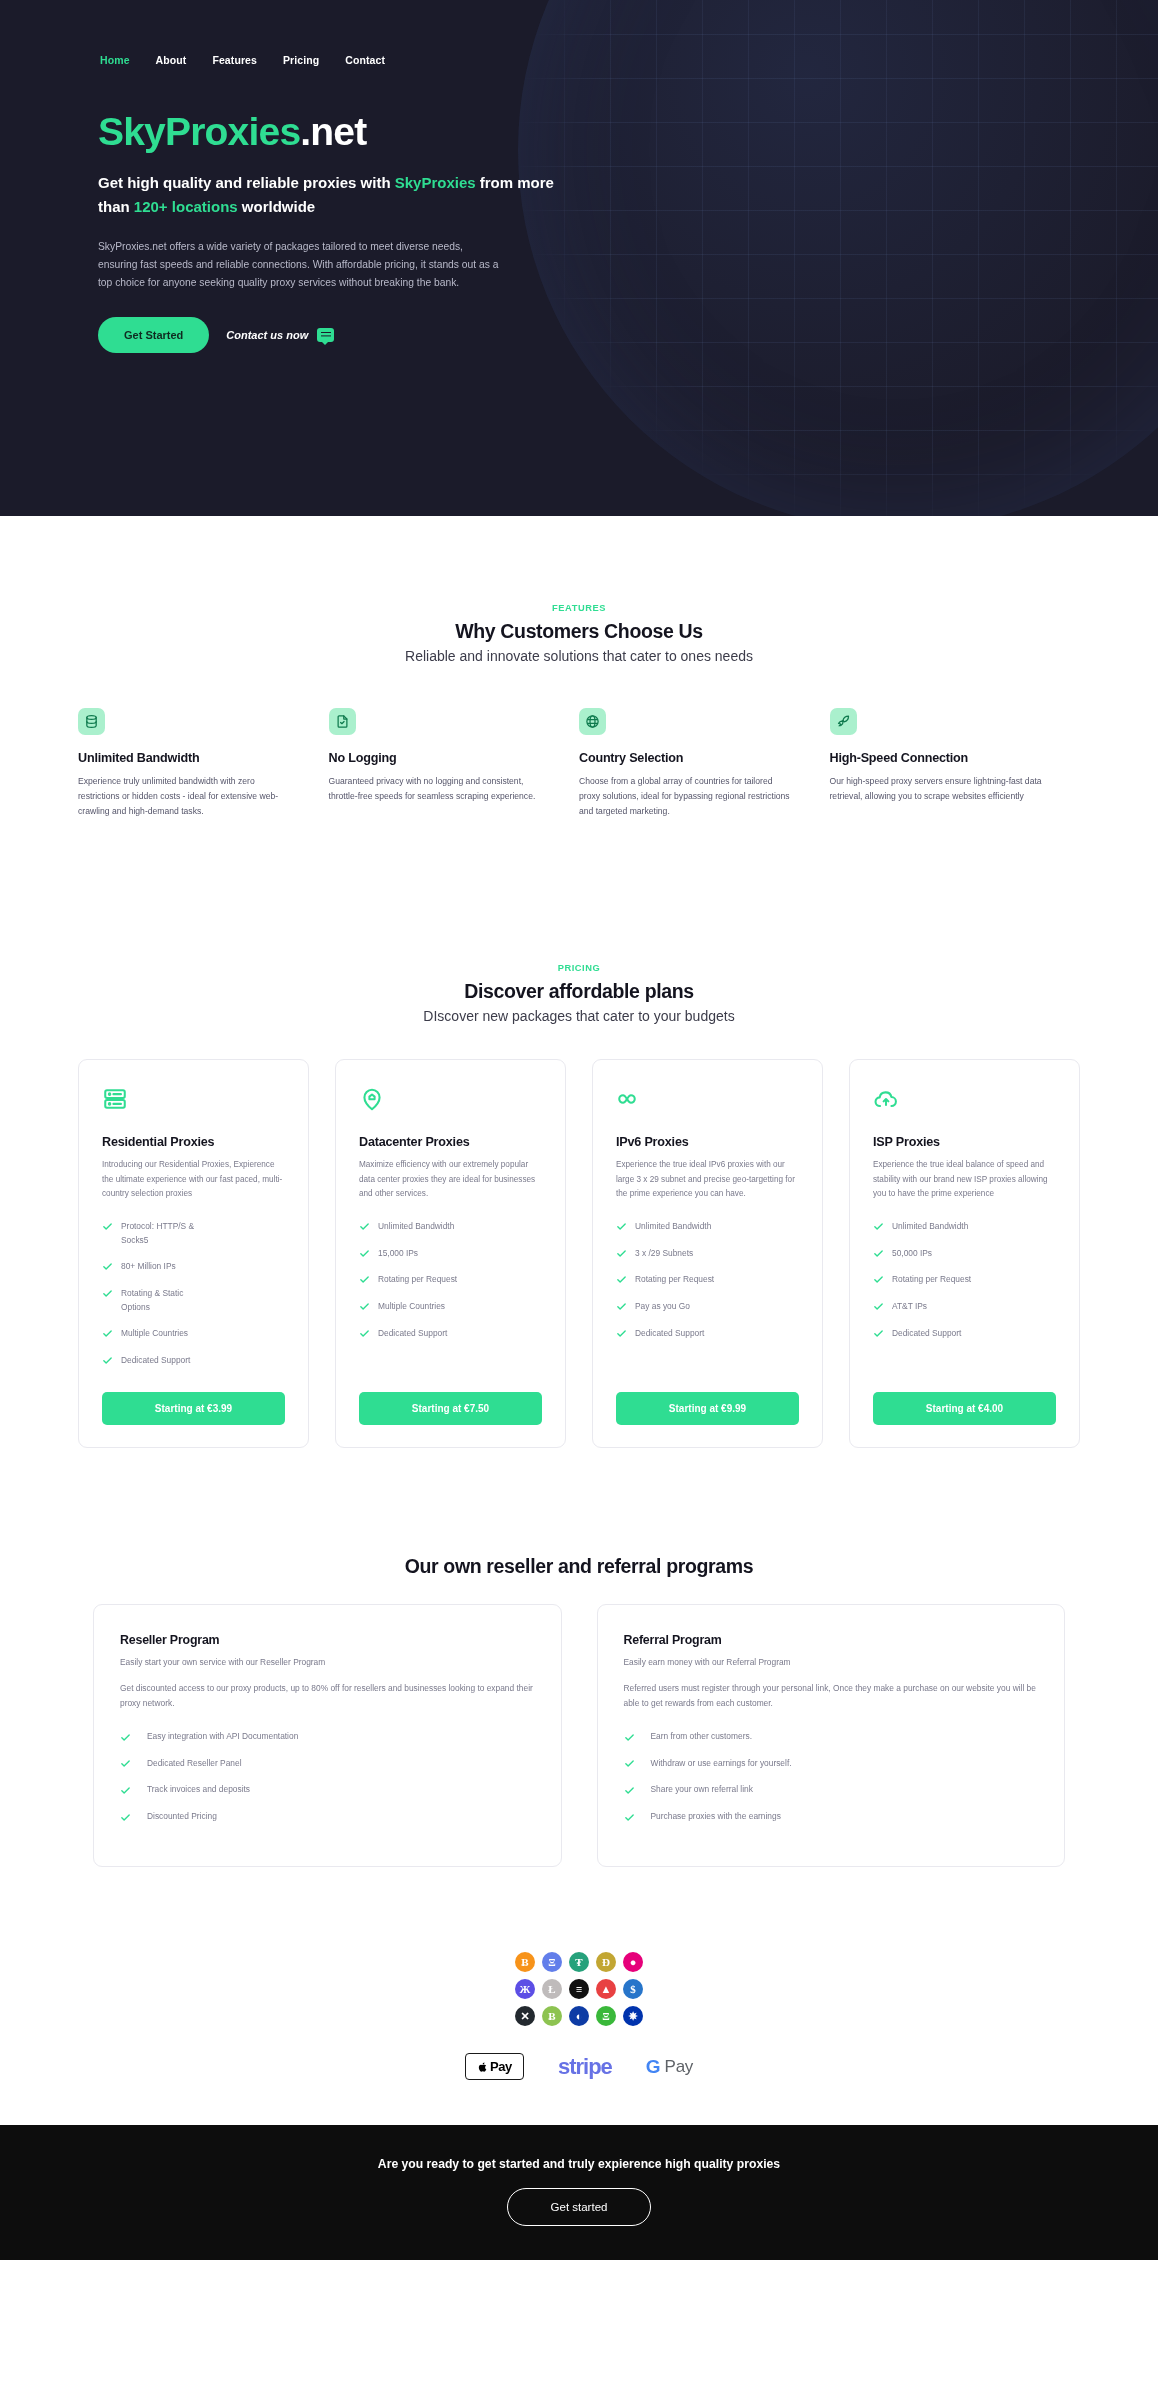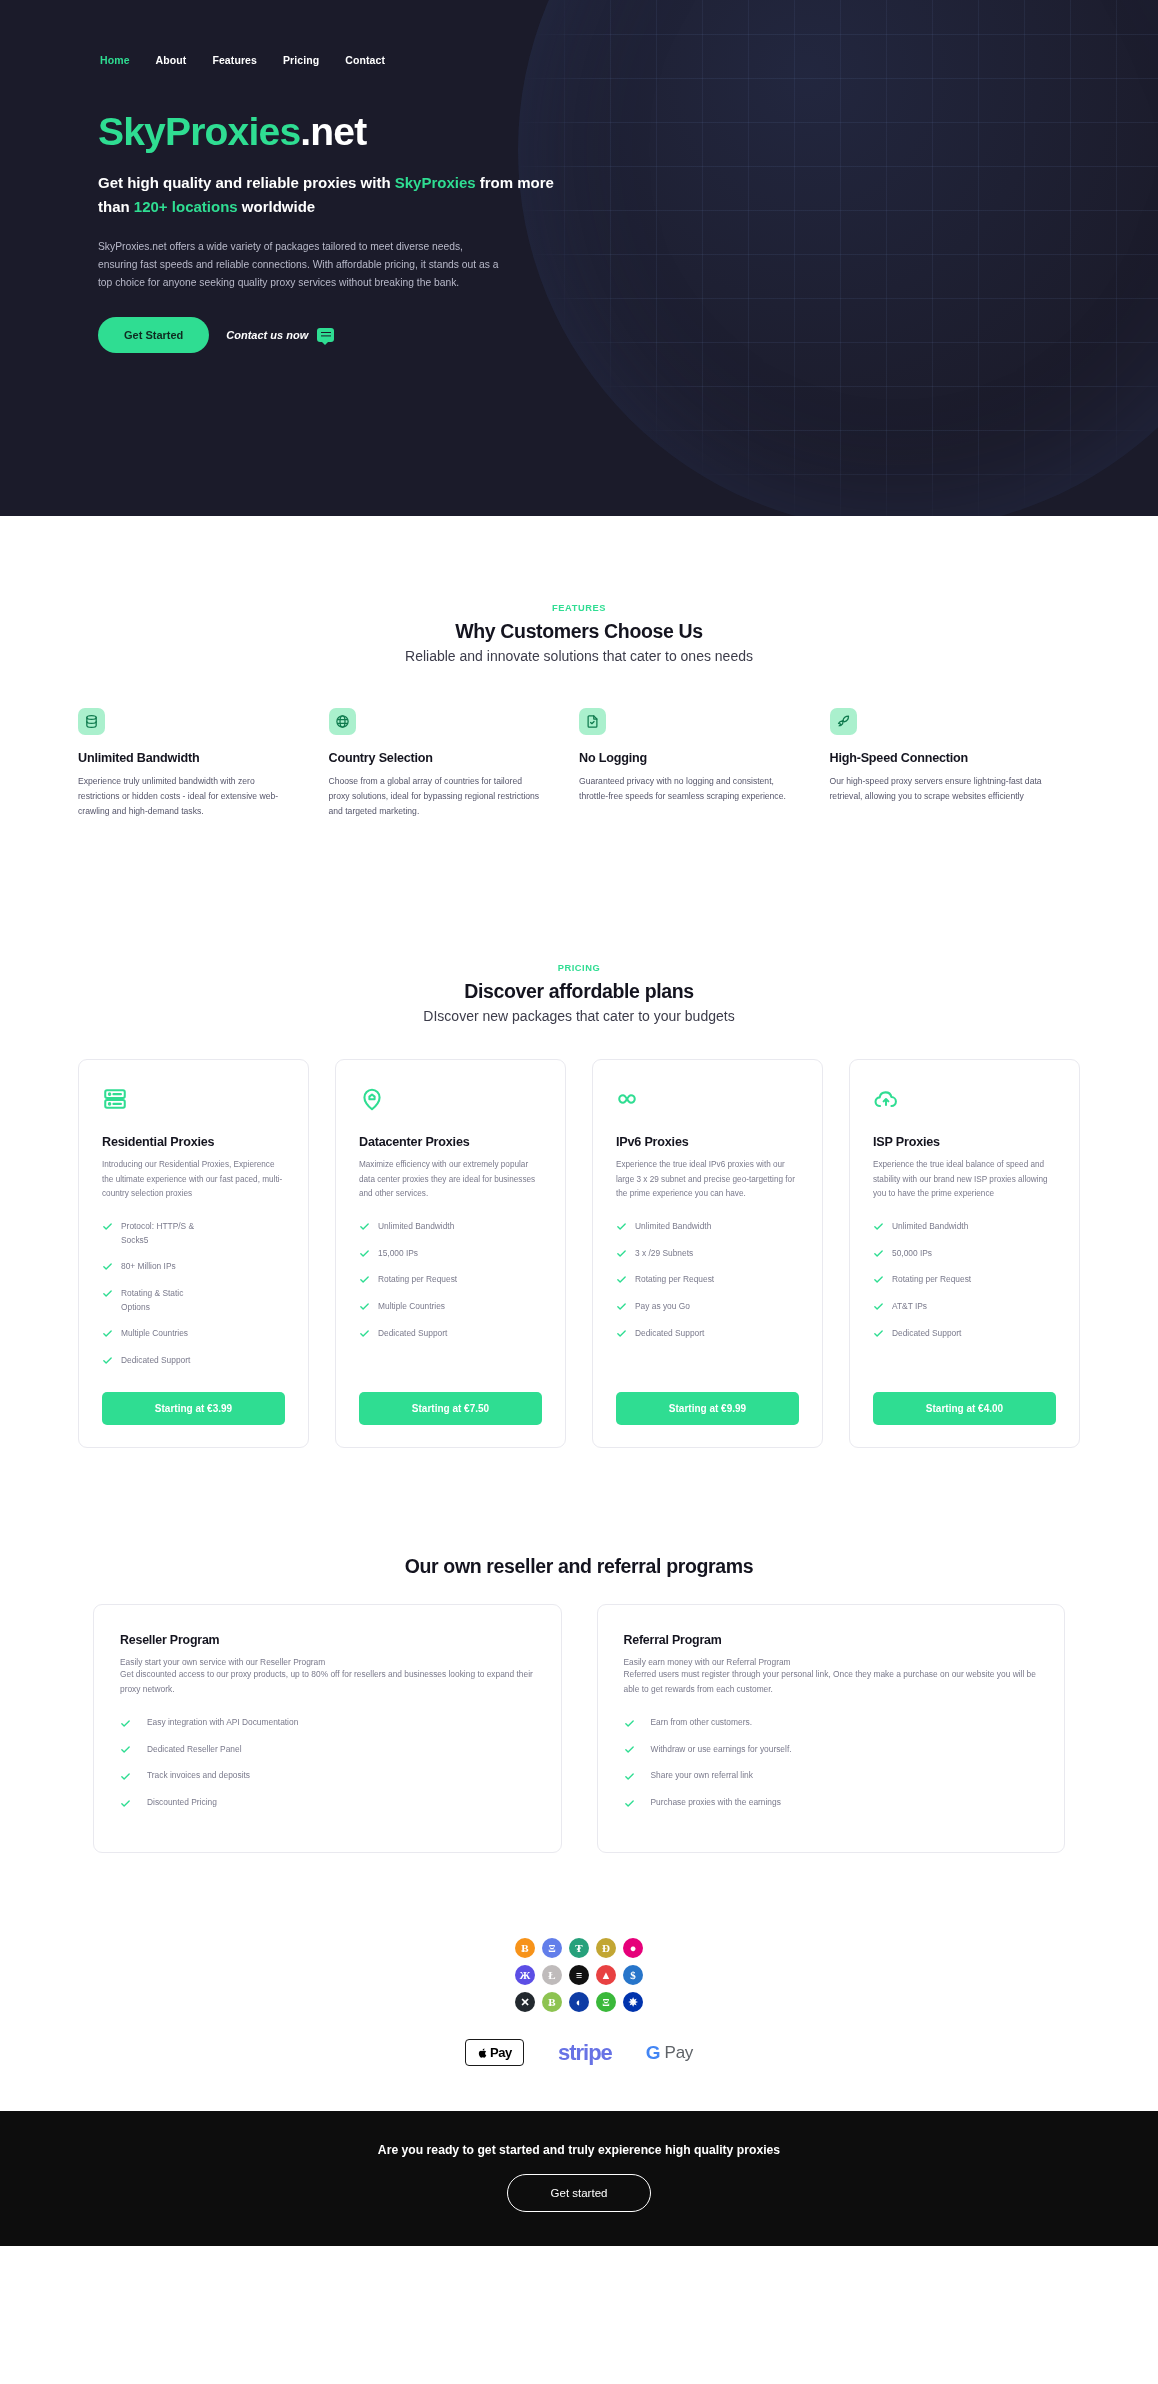--- a/index.html
+++ b/index.html
@@ -261,21 +261,21 @@
     font-weight: 800;
     color: #14141f;
     letter-spacing: -0.2px;
   }
   .program-tag {
     margin-top: 10px;
     font-size: 8.4px;
     color: #7a7a8c;
   }
   .program-desc {
-    margin-top: 0;
+    margin-top: 14px;
     font-size: 8.4px;
     line-height: 1.7;
     color: #7a7a8c;
   }
   .program-list { margin-top: 20px; }
   .program-row {
     display: flex; align-items: center; gap: 16px; margin-bottom: 13px;
   }
   .program-row .feat-text { max-width: none; }
 
@@ -399,40 +399,40 @@
             <path d="M4.5 5.5v13c0 1.7 3.4 3 7.5 3s7.5-1.3 7.5-3v-13"></path>
             <path d="M4.5 12c0 1.7 3.4 3 7.5 3s7.5-1.3 7.5-3"></path>
         </svg>
       </div>
       <div class="feature-name">Unlimited Bandwidth</div>
       <div class="feature-desc">Experience truly unlimited bandwidth with zero restrictions or hidden costs - ideal for extensive web-crawling and high-demand tasks.</div>
     </div>
 
     <div class="feature-card">
       <div class="icon-tile">
+        <svg viewBox="0 0 24 24" fill="none" stroke="#0f7a4e" stroke-width="2" stroke-linecap="round" stroke-linejoin="round">
+          <path d="M14 3H6.5A1.5 1.5 0 0 0 5 4.5v15A1.5 1.5 0 0 0 6.5 21h11a1.5 1.5 0 0 0 1.5-1.5V8z"></path>
+            <path d="M14 3v5h5"></path>
+            <path d="M9 13.5l2 2 3.5-3.5"></path>
+        </svg>
+      </div>
+      <div class="feature-name">No Logging</div>
+      <div class="feature-desc">Guaranteed privacy with no logging and consistent, throttle-free speeds for seamless scraping experience.</div>
+    </div>
+
+    <div class="feature-card">
+      <div class="icon-tile">
         <svg viewBox="0 0 24 24" fill="none" stroke="#0f7a4e" stroke-width="2">
           <circle cx="12" cy="12" r="9"></circle>
             <path d="M3.5 9h17M3.5 15h17"></path>
             <ellipse cx="12" cy="12" rx="4" ry="9"></ellipse>
         </svg>
       </div>
       <div class="feature-name">Country Selection</div>
       <div class="feature-desc">Choose from a global array of countries for tailored proxy solutions, ideal for bypassing regional restrictions and targeted marketing.</div>
-    </div>
-
-    <div class="feature-card">
-      <div class="icon-tile">
-        <svg viewBox="0 0 24 24" fill="none" stroke="#0f7a4e" stroke-width="2" stroke-linecap="round" stroke-linejoin="round">
-          <path d="M14 3H6.5A1.5 1.5 0 0 0 5 4.5v15A1.5 1.5 0 0 0 6.5 21h11a1.5 1.5 0 0 0 1.5-1.5V8z"></path>
-            <path d="M14 3v5h5"></path>
-            <path d="M9 13.5l2 2 3.5-3.5"></path>
-        </svg>
-      </div>
-      <div class="feature-name">No Logging</div>
-      <div class="feature-desc">Guaranteed privacy with no logging and consistent, throttle-free speeds for seamless scraping experience.</div>
     </div>
 
     <div class="feature-card">
       <div class="icon-tile">
         <svg viewBox="0 0 24 24" fill="none" stroke="#0f7a4e" stroke-width="2" stroke-linecap="round" stroke-linejoin="round">
           <path d="M13 12.5c4-1 7-4.5 7-9-4.5 0-8 3-9 7z"></path>
             <path d="M11.5 10.5L7 12l-3 3 3 .6.6 3 3-3z"></path>
             <path d="M5 19l2-2"></path>
         </svg>
       </div>

